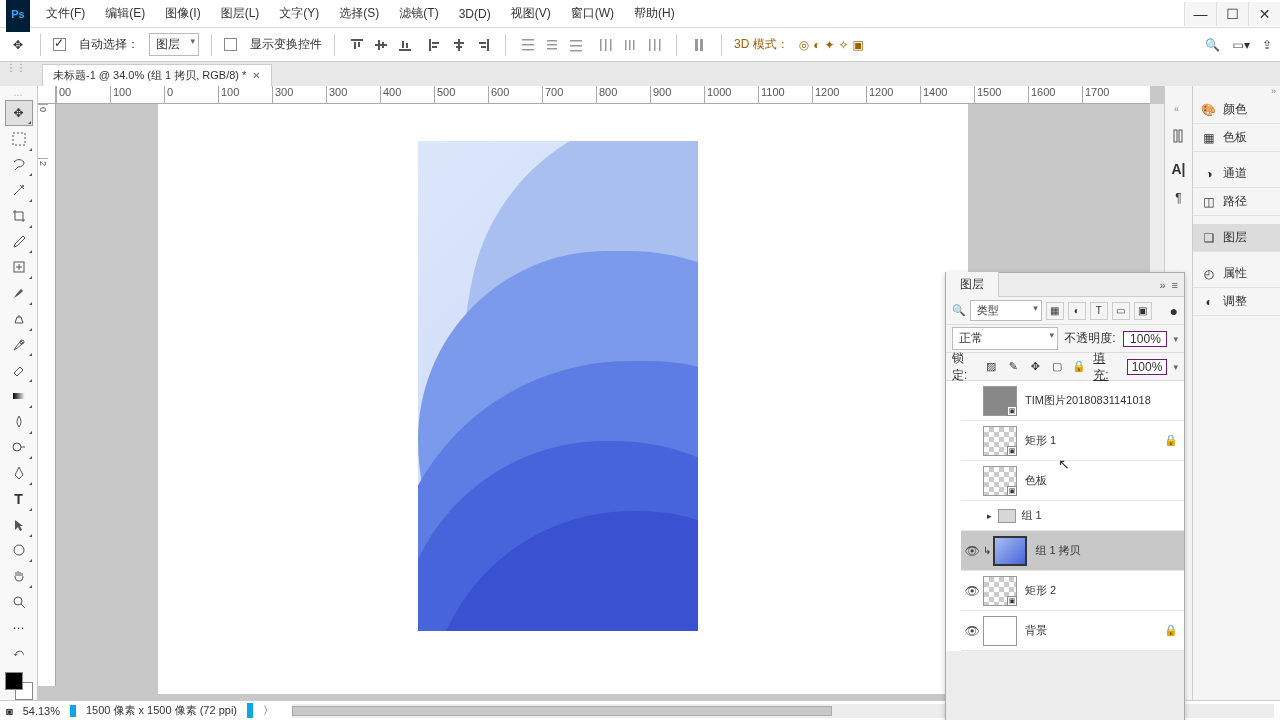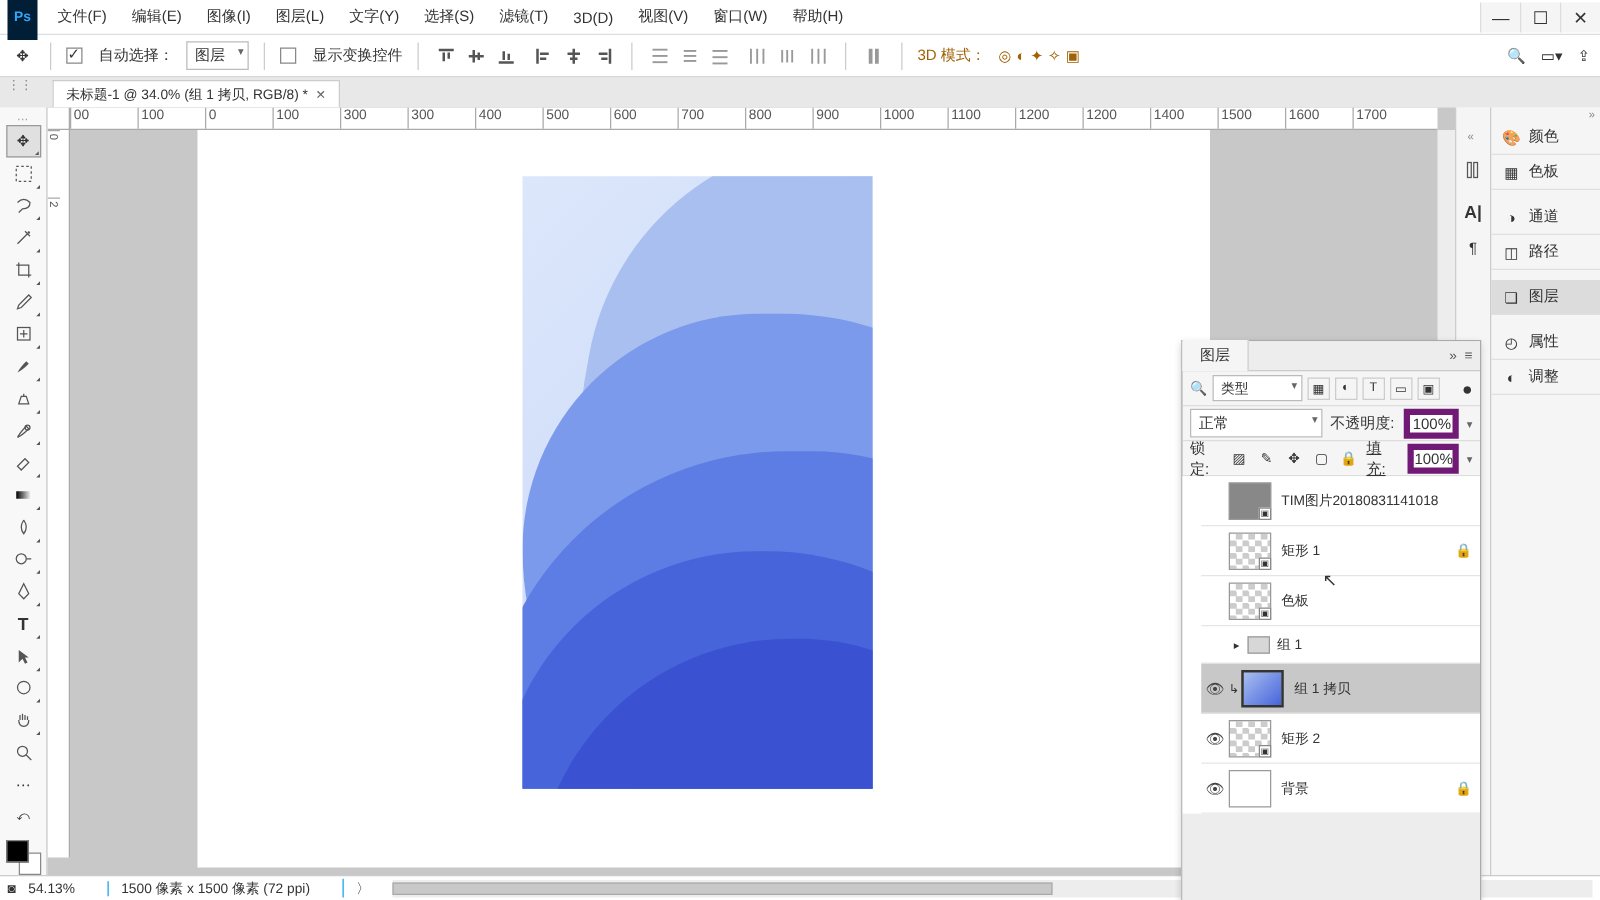--- a/index.html
+++ b/index.html
@@ -73,42 +73,42 @@
 
 
 .layers-panel { position:absolute; top:186px; left:945px; width:240px; background:#f5f5f5; border:1px solid #aaa; box-shadow:0 2px 6px rgba(0,0,0,0.2); display:flex; flex-direction:column; z-index:10; }
 .lp-tabs { height:24px; display:flex; border-bottom:1px solid #ccc; background:#ededed; align-items:center; }
 .lp-tab { padding:4px 14px; background:#f5f5f5; border-right:1px solid #ccc; }
 .lp-menu { margin-left:auto; display:flex; gap:6px; padding-right:6px; font-size:11px; color:#555; }
 .lp-filter { height:28px; display:flex; align-items:center; gap:4px; padding:0 6px; border-bottom:1px solid #ddd; }
 .lp-filter .dropdown { flex:0 0 72px; font-size:11px; }
 .lp-filter .ficon { width:18px; height:18px; display:flex; align-items:center; justify-content:center; border:1px solid #ccc; font-size:10px; }
 .lp-row { height:28px; display:flex; align-items:center; padding:0 6px; border-bottom:1px solid #ddd; gap:6px; }
-.lp-row .val { border:5px solid #701a75; width:44px; text-align:center; margin-left:2px; background:#fff; }
+.lp-row .val { border:1px solid #701a75; width:44px; text-align:center; margin-left:2px; background:#fff; }
 .lp-row .dd { font-size:9px; color:#666; }
 .lp-lock-icons { display:flex; gap:6px; }
 .lp-lock-icons span { width:16px; text-align:center; font-size:11px; }
 .lp-layers { flex:1; overflow:auto; background:#fff; max-height:280px;padding-left:15px; }
 .layer { height:40px; display:flex; align-items:center; border-bottom:1px solid #e5e5e5; padding-right:6px; }
 .layer.small { height:30px; }
 .layer.selected { background:#c8c8c8; }
 .eye { width:22px; text-align:center; font-size:12px; color:#444; }
 .thumb { width:34px; height:30px; background:#fff; border:1px solid #999; margin-right:8px; position:relative; }
 .thumb.checker { background:repeating-conic-gradient(#ccc 0 25%,#fff 0 50%) 0 0/10px 10px; }
 .thumb .corner { position:absolute; right:-1px; bottom:-1px; width:10px; height:10px; background:#fff; border:1px solid #888; font-size:7px; text-align:center; }
 .layer .name { flex:1; font-size:11px; }
 .layer .lock { font-size:11px; color:#555; }
 .folder-row { height:26px; display:flex; align-items:center; }
 .folder-row .arrow { margin-left:4px; font-size:9px; }
 .folder-row .fold { width:18px; height:14px; background:#d7d7d7; border:1px solid #999; margin:0 6px; }
 .lp-blank { height:96px; background:#ededed; }
 
 
 .status-bar { height:20px; background:#fff; border-top:1px solid #ccc; display:flex; align-items:center; font-size:11px; padding:0 6px; gap:10px; }
-.status-bar .seg { border-right:1px solid #0ea5e9; padding-right:26px; }
+.status-bar .seg { border-right:6px solid #0ea5e9; padding-right:10px; }
 .scroll-h { flex:1; height:14px; background:#ededed; position:relative; margin-left:8px; }
 .scroll-h .thumb-bar { position:absolute; left:0; top:2px; height:10px; width:55%; background:#c8c8c8; border:1px solid #aaa; }
 
 
 svg { width:16px; height:16px; }
 .disabled { color:#a16207; }
 </style>
 </head>
 <body>
 

